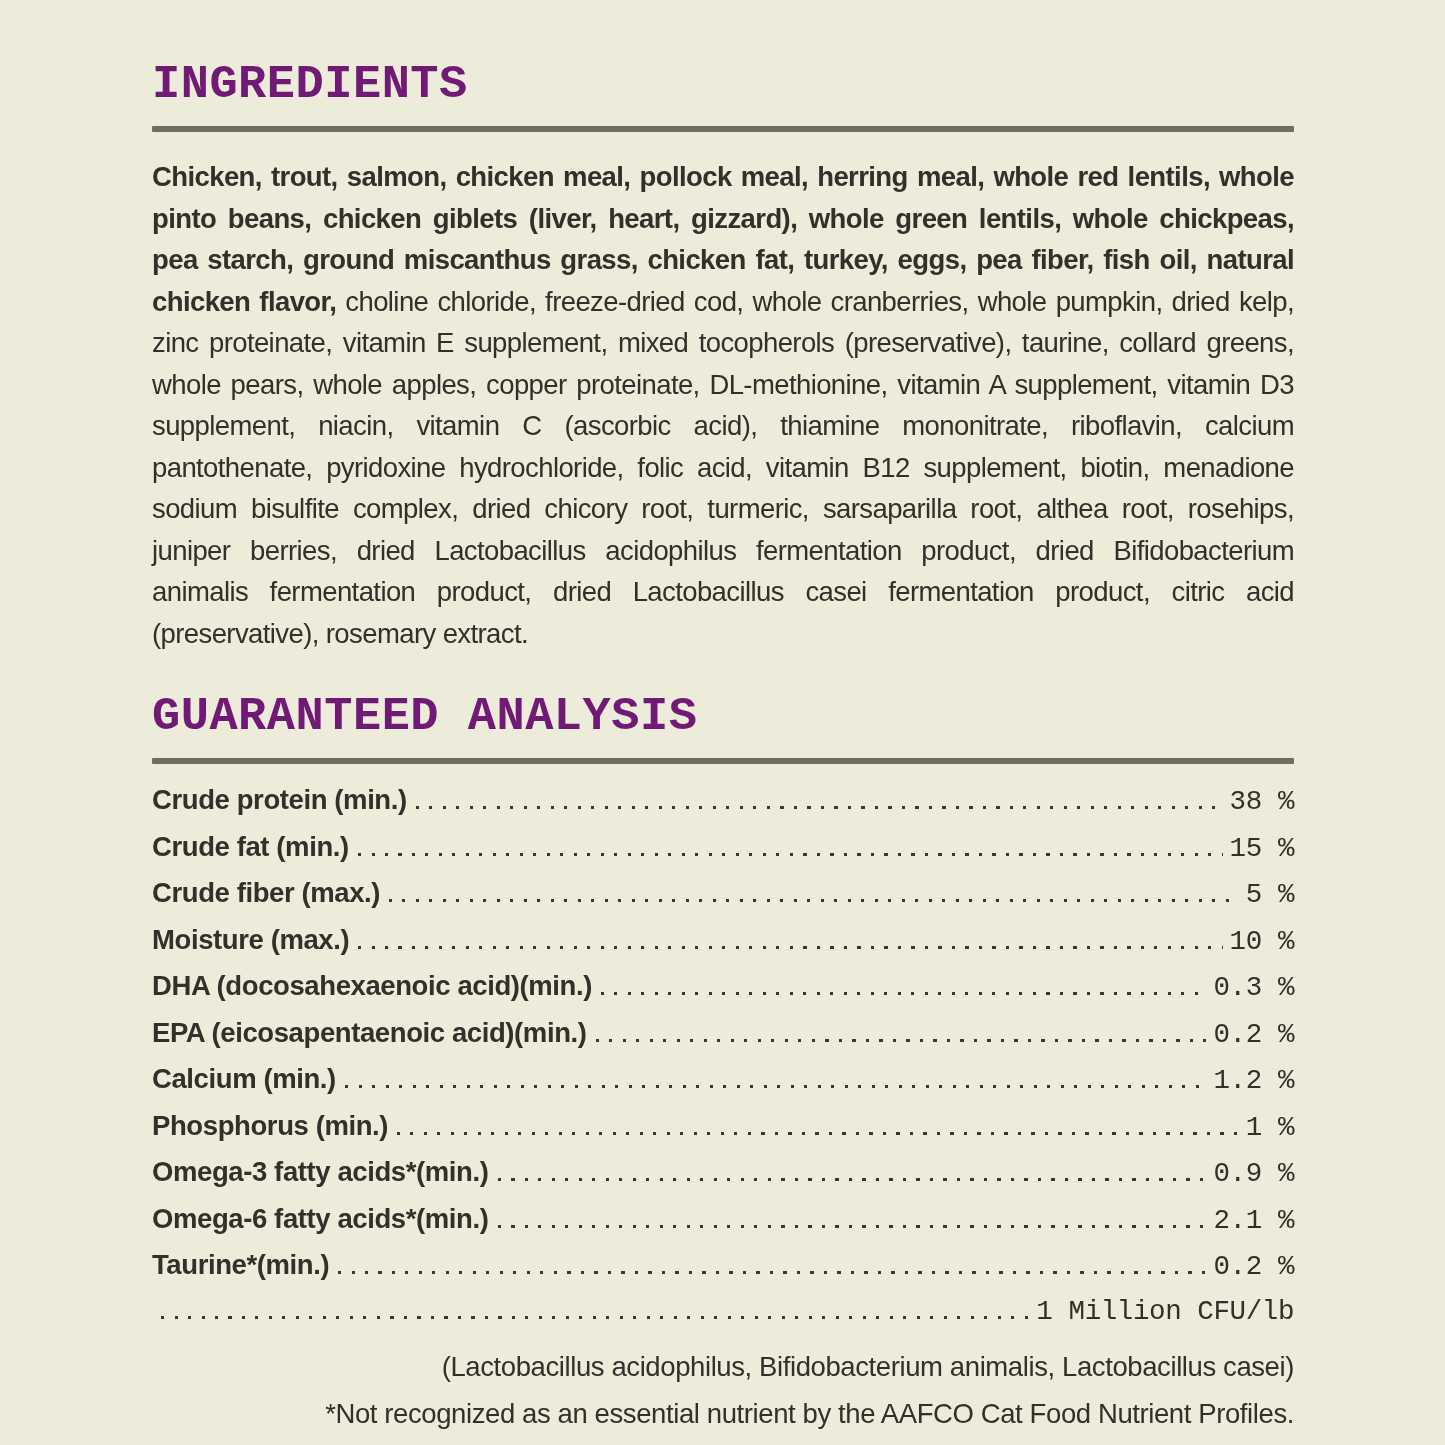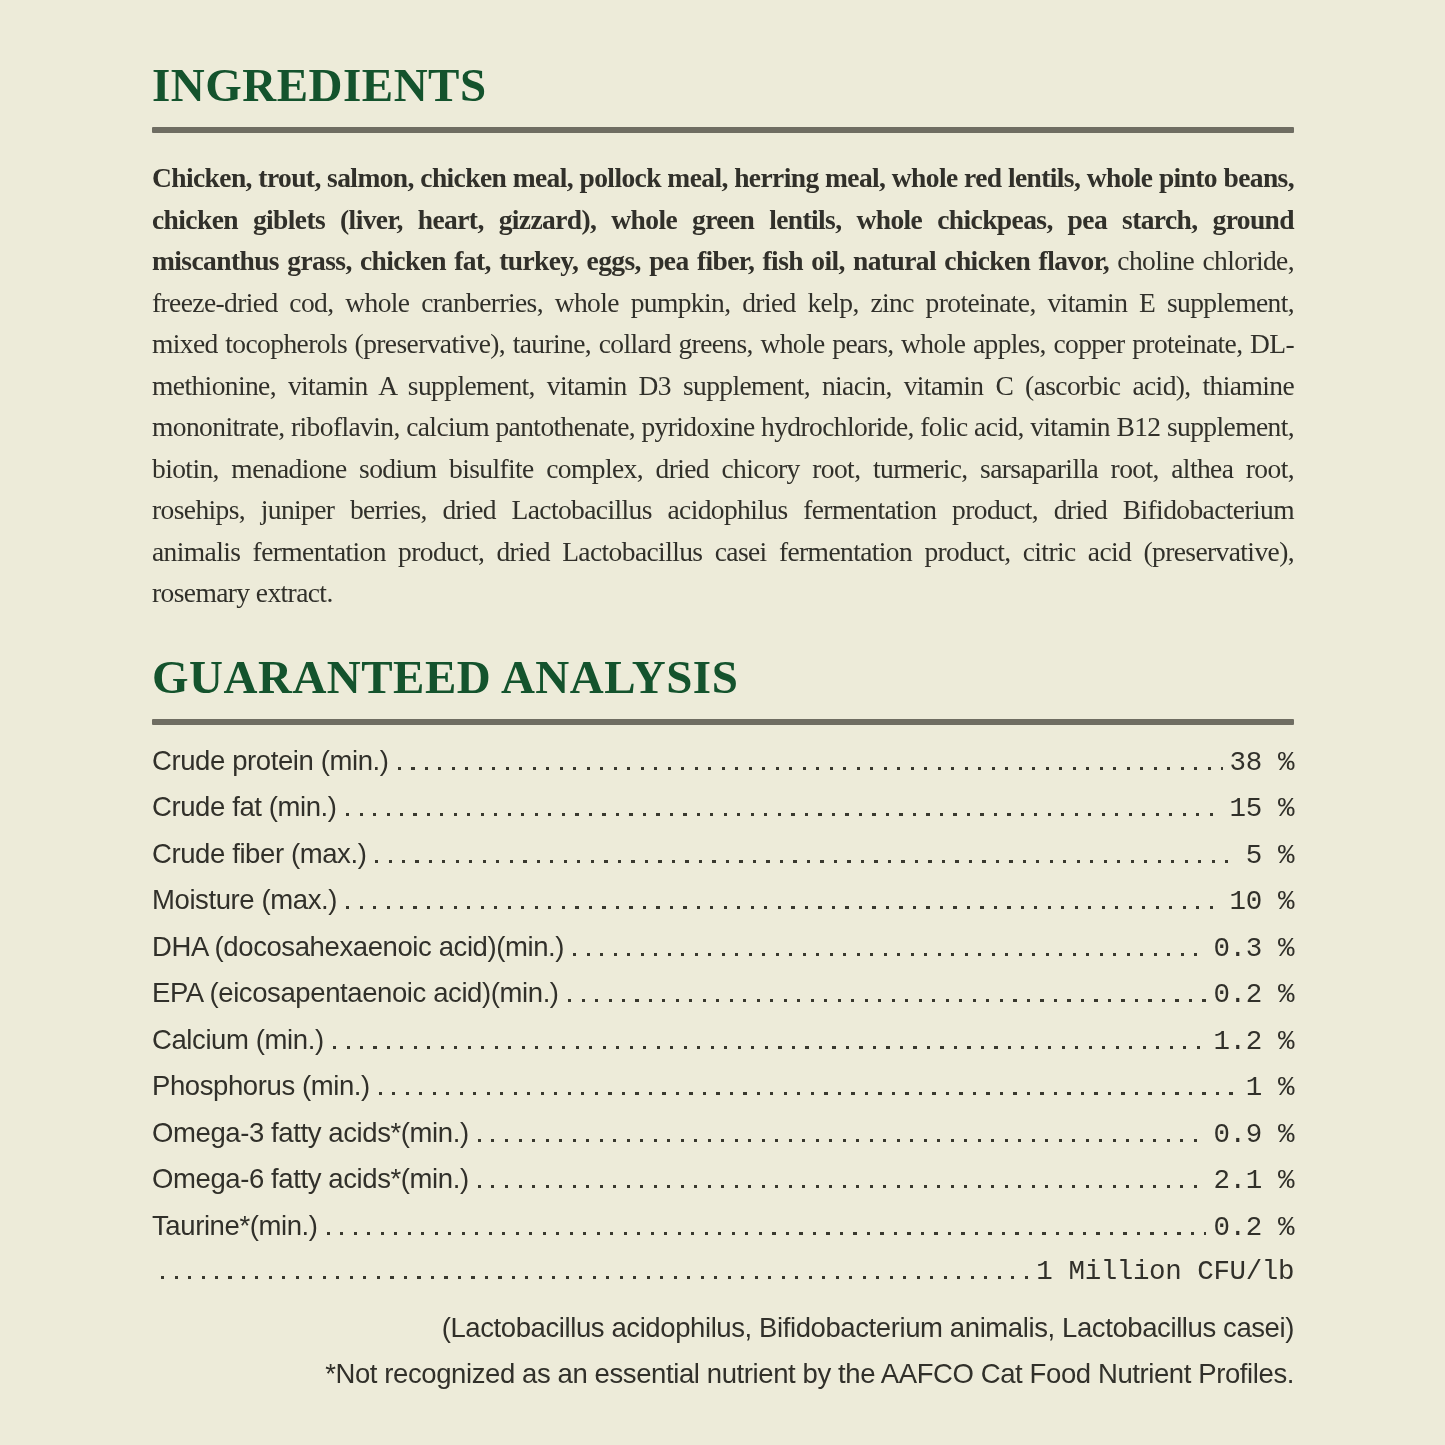--- a/index.html
+++ b/index.html
@@ -18,57 +18,57 @@
     box-sizing: border-box;
     width: 1445px;
     height: 1445px;
     padding: 58px 151px 30px 152px;
   }
   .section-title {
     margin: 0;
     font-size: 47px;
     font-weight: 700;
     letter-spacing: 0.5px;
-    color: #14532d;
-    font-family: Liberation Serif, serif;
+    color: #701a75;
+    font-family: Liberation Mono, monospace;
   }
   .rule {
     height: 6px;
     background: #6F6D62;
     margin-top: 15px;
     border-radius: 1px;
   }
   .ingredients-text {
     margin: 24px 0 0 0;
     font-size: 27.5px;
     line-height: 41.5px;
     letter-spacing: -0.6px;
     text-align: justify;
     color: #31302A;
-    font-family: Liberation Serif, serif;
   }
   .ingredients-text .bold-part {
     font-weight: 700;
   }
   .analysis-section {
     margin-top: 36px;
   }
   .ga-table {
     margin-top: 20px;
   }
   .ga-row {
     display: flex;
     align-items: baseline;
     height: 46.5px;
     font-size: 27.5px;
     letter-spacing: -0.4px;
     white-space: nowrap;
   }
   .ga-label {
     flex: 0 0 auto;
+    font-weight: bold;
   }
   .ga-dots {
     flex: 1 1 auto;
     height: 3px;
     margin: 0 7px 0 9px;
     background-image: repeating-linear-gradient(to right, #3A392F 0 3px, transparent 3px 13.5px);
   }
   .ga-value {
     flex: 0 0 auto;
     font-family: Liberation Mono, monospace;

